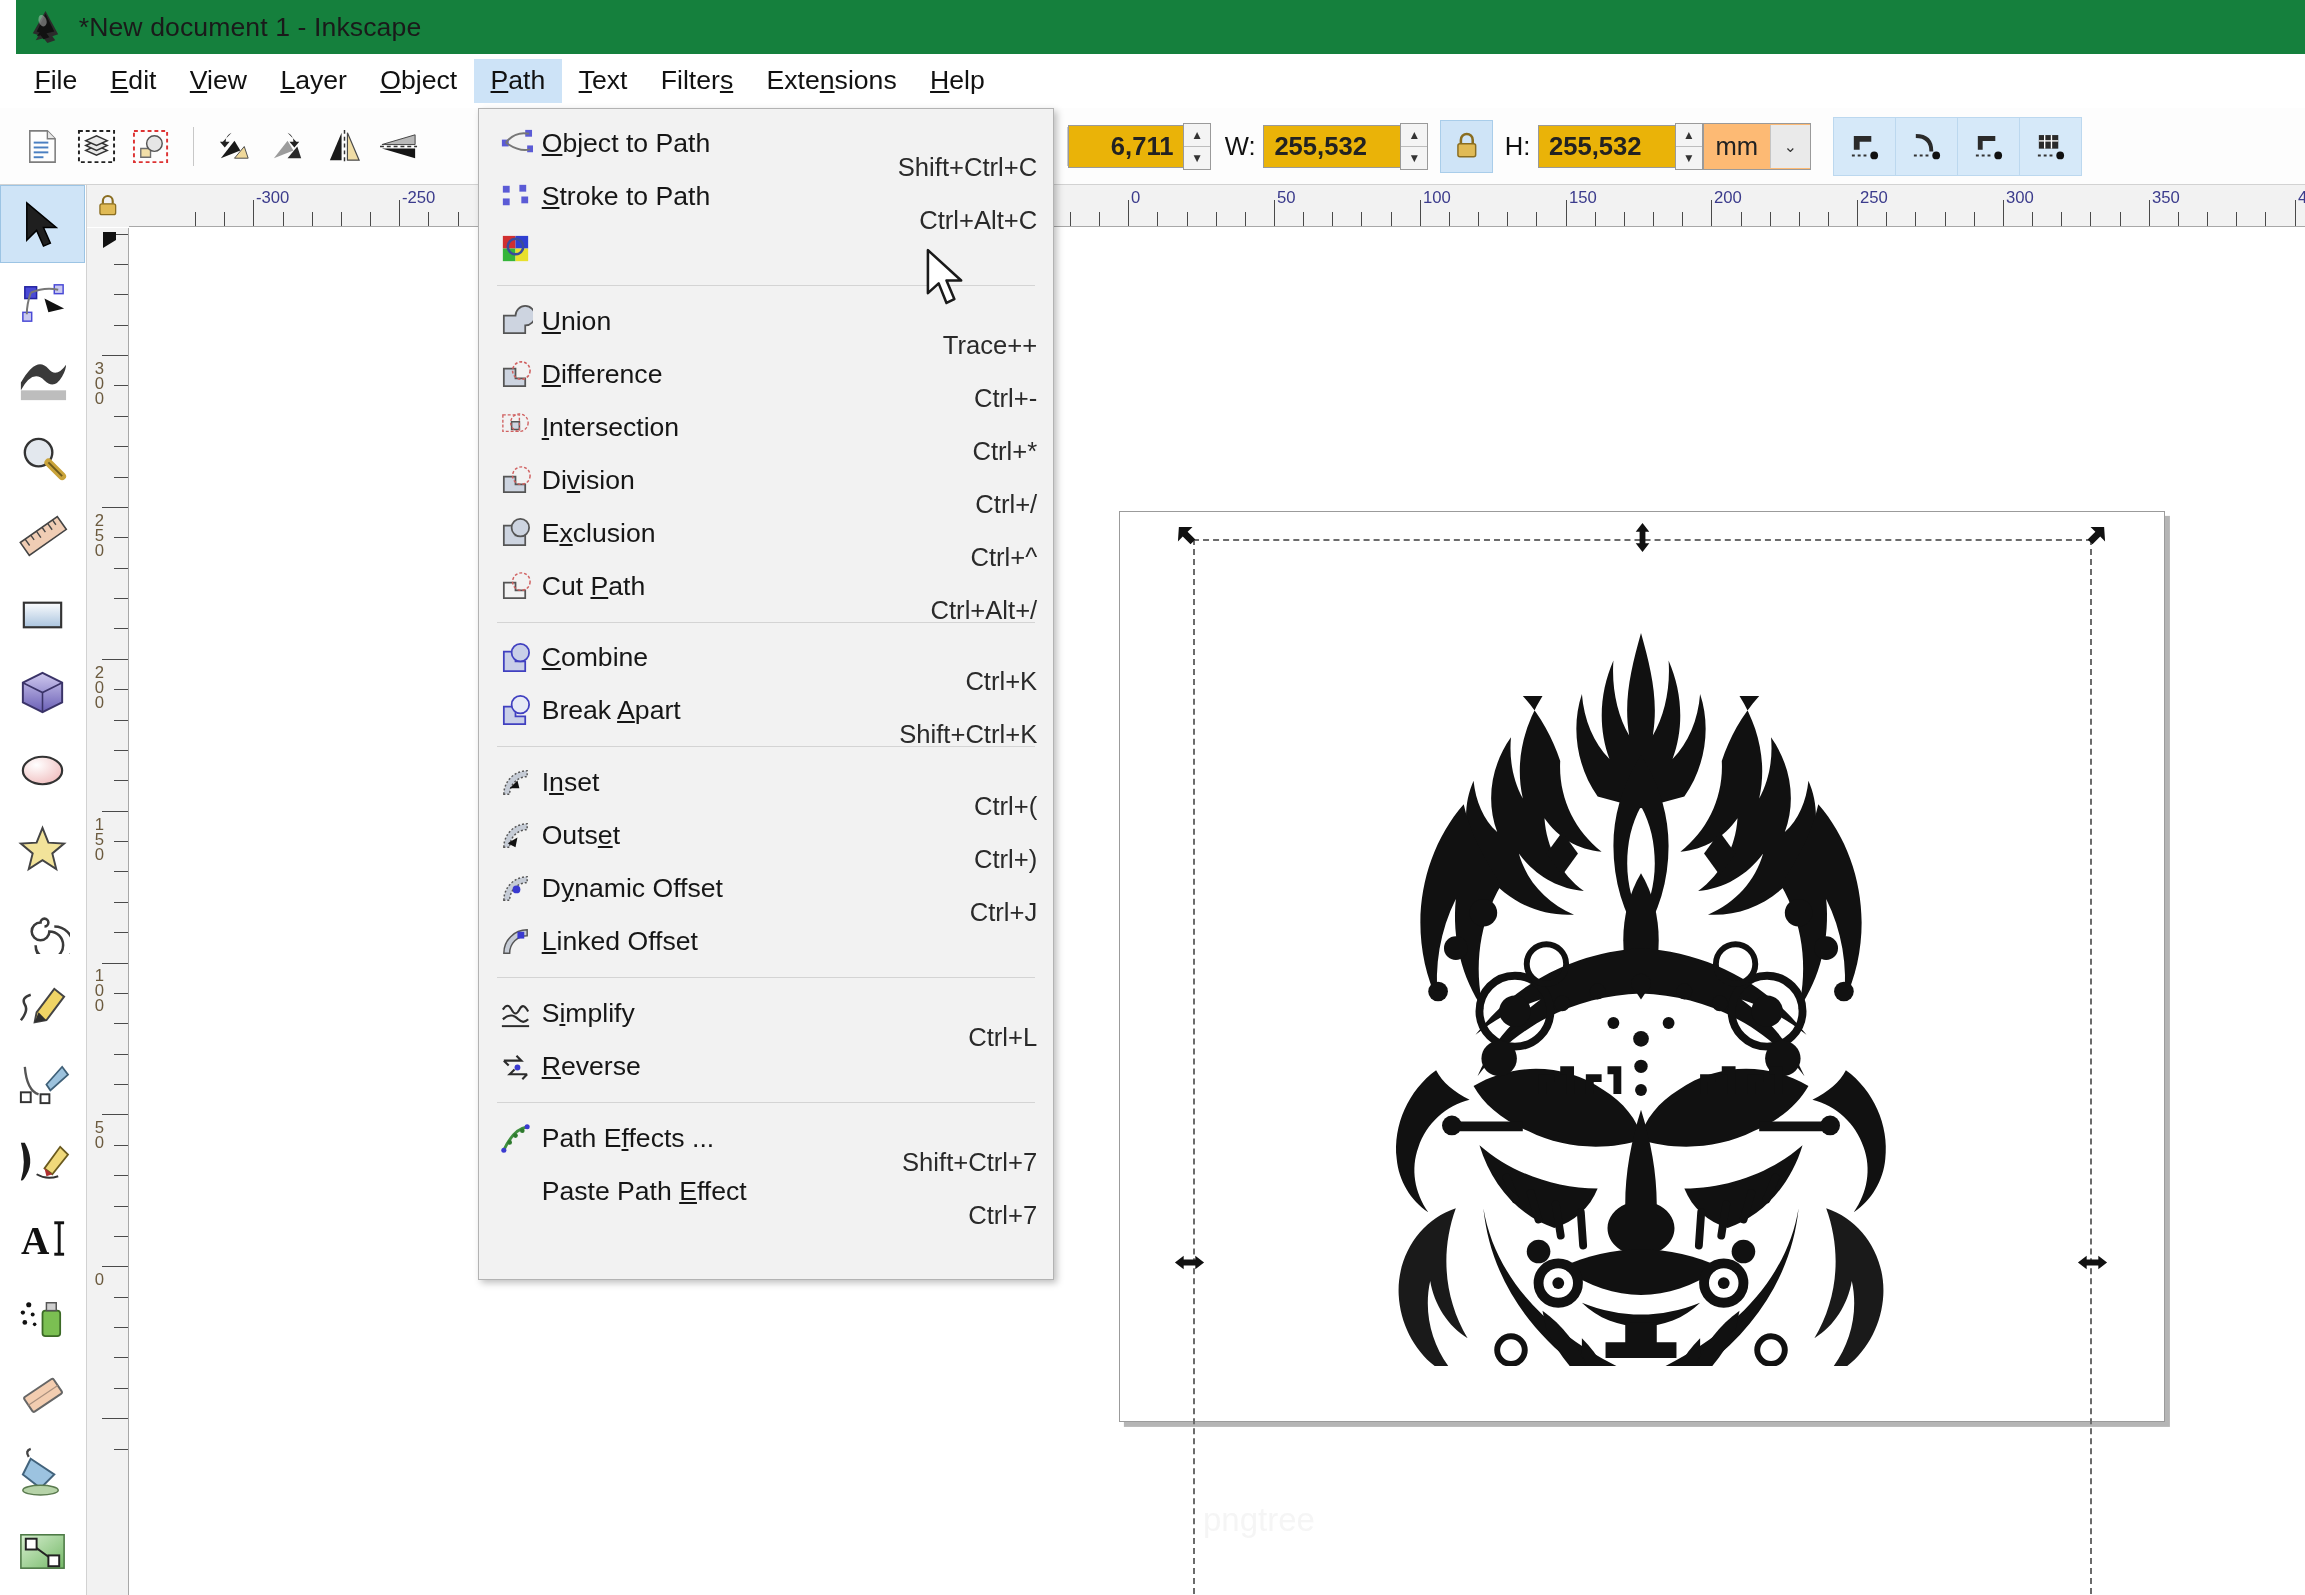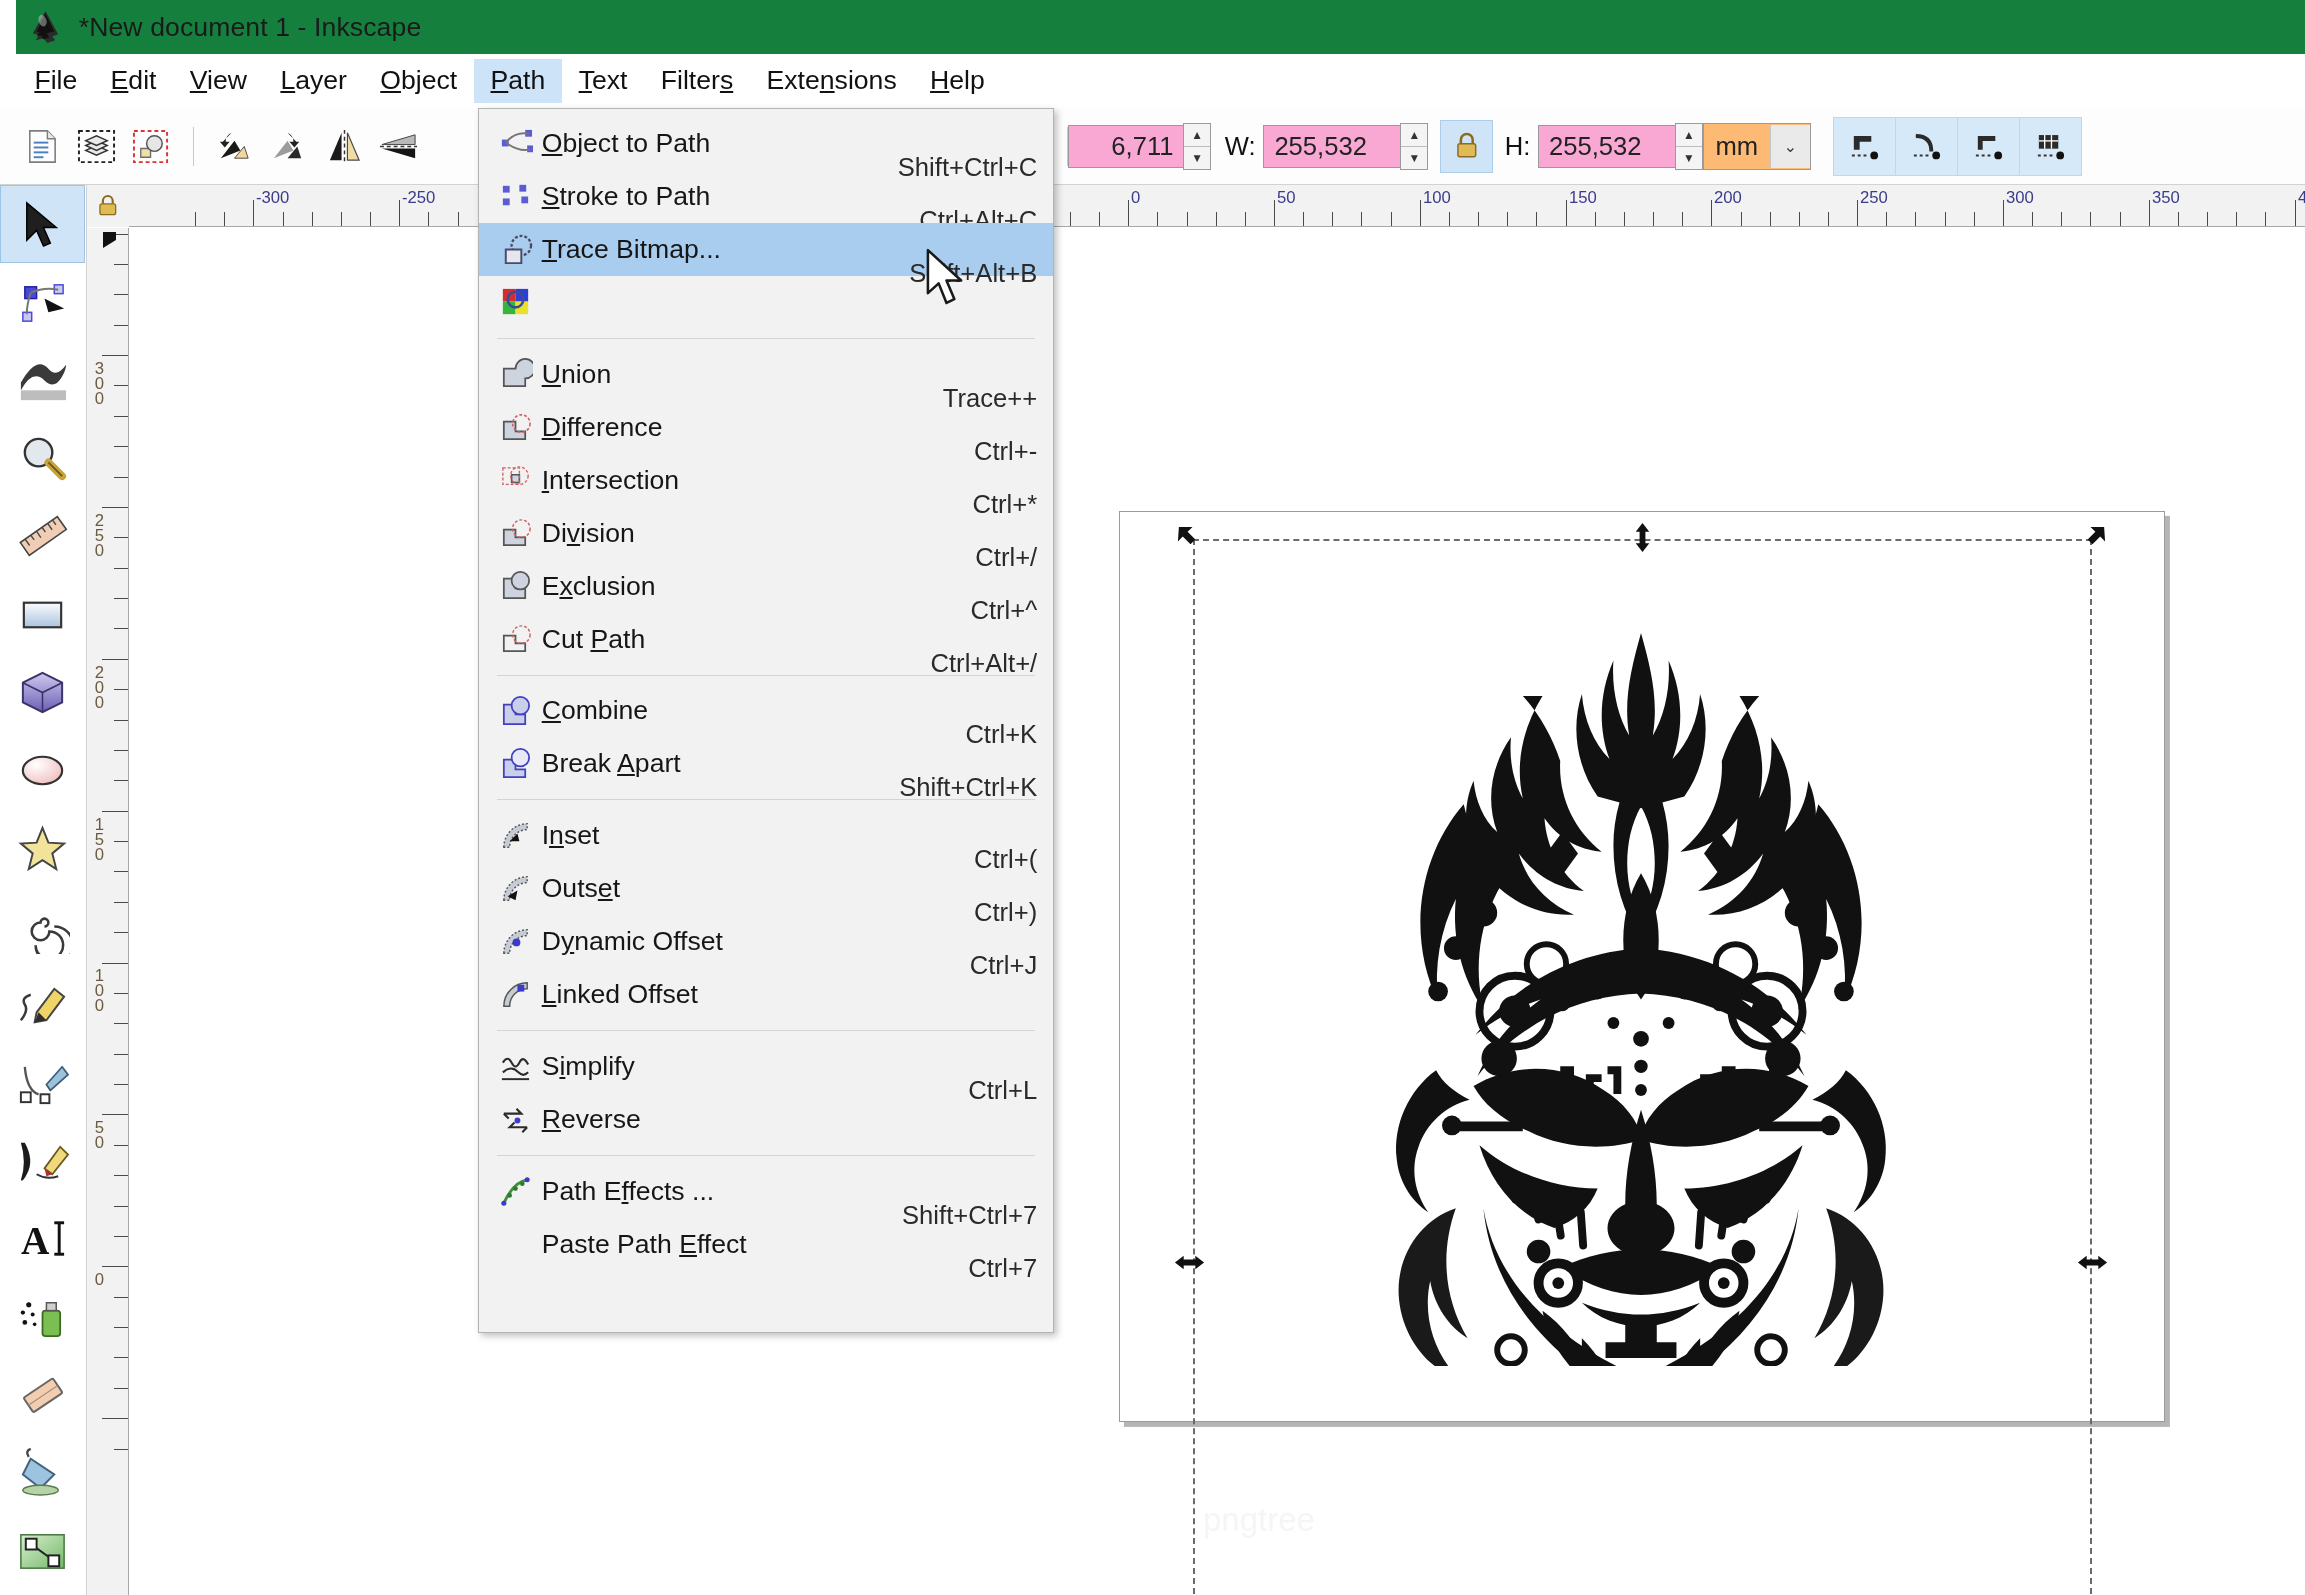--- a/index.html
+++ b/index.html
@@ -35,23 +35,23 @@
   
   #cmdbar{
     position:absolute;left:0;top:108px;width:2305px;height:77px;
     background:#fdfdfd;border-bottom:1px solid #d2d2d2;
     display:flex;align-items:center;box-sizing:border-box;
   }
   .tb-btn{width:55px;height:55px;display:flex;align-items:center;justify-content:center;flex:0 0 auto;}
   .tb-sep{width:1px;height:39px;background:#c8c8c8;margin:0 13.8px;flex:0 0 auto;}
   .tb-label{font-size:25.6px;color:#111;margin:0 7.9px 0 13.8px;flex:0 0 auto;}
   .tb-field{
-    height:43px;border:1px solid #9a9a9a;background:#f9a8d4;
+    height:43px;border:1px solid #9a9a9a;background:#eab308;
     font-size:25.6px;color:#222;display:flex;align-items:center;
-    padding:0 9.9px;box-sizing:border-box;flex:0 0 auto;
+    padding:0 9.9px;box-sizing:border-box;flex:0 0 auto;font-weight:bold;
   }
   .tb-spin{
     width:25.6px;height:45px;border:1px solid #9a9a9a;background:#f4f4f4;
     display:flex;flex-direction:column;flex:0 0 auto;margin-left:-1px;
   }
   .tb-spin i{flex:1;display:flex;align-items:center;justify-content:center;font-style:normal;font-size:11.8px;color:#333;}
   .tb-spin i:first-child{border-bottom:1px solid #bdbdbd;}
   .lock-btn{
     width:51px;height:51px;background:#cfe4f7;border:1px solid #a9cdea;
     display:flex;align-items:center;justify-content:center;margin:0 11.8px;flex:0 0 auto;
@@ -768,30 +768,20 @@
             <rect x="5" y="20" width="7" height="7"></rect>
             <rect x="5" y="7" width="7" height="7"></rect>
             <rect x="22" y="6" width="7" height="7"></rect>
             <rect x="24" y="18" width="7" height="7"></rect>
           </g>
         </svg>
       </div>
       <div class="mi-lbl"><u>S</u>troke to Path</div>
       <div class="mi-acc">Ctrl+Alt+C</div>
     </div>
-    <div class="mi hi">
-      <div class="mi-ico">
-        <svg width="35" height="35" viewBox="0 0 36 36">
-          <circle cx="24" cy="14" r="10" fill="none" stroke="#4a4a6a" stroke-width="2.4" stroke-dasharray="3 2"></circle>
-          <path d="M8 18 h16 v14 h-16z" fill="#e6e6ee" stroke="#4a4a6a" stroke-width="2"></path>
-        </svg>
-      </div>
-      <div class="mi-lbl"><u>T</u>race Bitmap...</div>
-      <div class="mi-acc">Shift+Alt+B</div>
-    </div>
     <div class="mi">
       <div class="mi-ico">
         <svg width="35" height="35" viewBox="0 0 36 36">
           <rect x="5" y="4" width="13" height="13" fill="#d12f2f"></rect>
           <rect x="18" y="4" width="13" height="13" fill="#2f3fd1"></rect>
           <rect x="5" y="17" width="13" height="13" fill="#35b53a"></rect>
           <rect x="18" y="17" width="13" height="13" fill="#e8e02c"></rect>
           <circle cx="18" cy="15" r="8" fill="none" stroke="#3b4b9a" stroke-width="2.6"></circle>
         </svg>
       </div>

